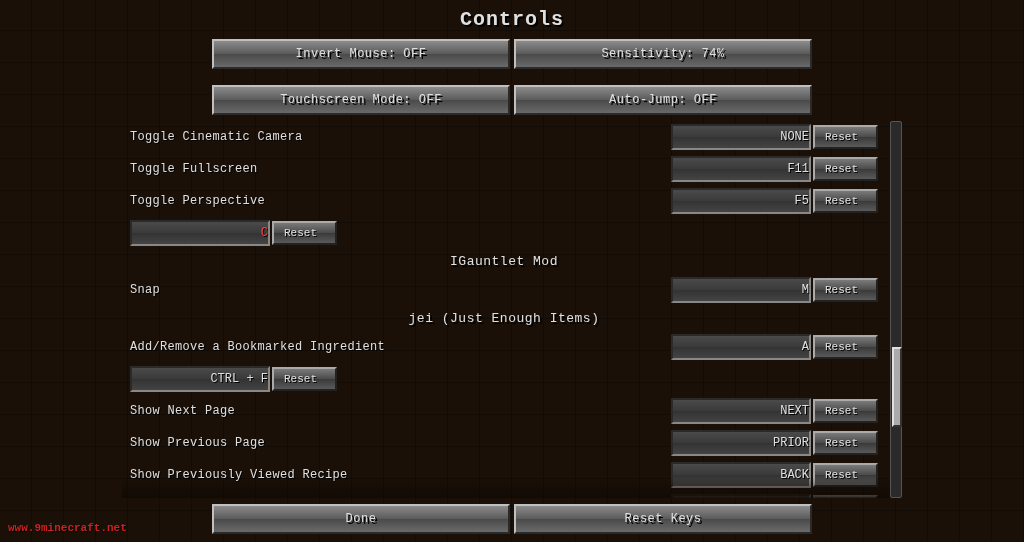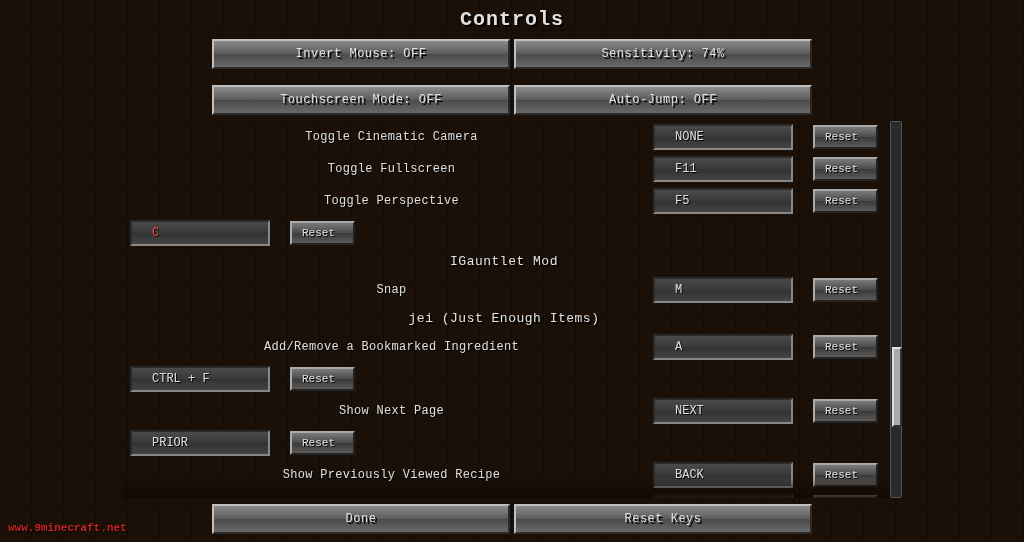--- a/index.html
+++ b/index.html
@@ -132,36 +132,35 @@
       padding: 3px 8px;
       width: 100%;
     }
 
     .control-label {
       flex: 1;
       color: #e0e0e0;
       font-size: 12px;
       text-shadow: 1px 1px #000;
       letter-spacing: 0.3px;
-      text-align: center;
     }
 
     .key-binding {
       width: 140px;
       background: linear-gradient(to bottom, #4a4a4a 0%, #3a3a3a 50%, #333 51%, #444 100%);
       border-top: 2px solid #2a2a2a;
       border-left: 2px solid #2a2a2a;
       border-right: 2px solid #888;
       border-bottom: 2px solid #888;
       color: #e0e0e0;
       font-family: 'Courier New', monospace;
       font-size: 12px;
-      padding: 4px 20px;
-      text-align: left;
-      margin-right: 20px;
+      padding: 4px 0;
+      text-align: right;
+      margin-right: 2px;
       text-shadow: 1px 1px #000;
     }
 
     .key-binding.conflict {
       color: #ff4444;
     }
 
     .reset-button {
       background: linear-gradient(to bottom, #7a7a7a 0%, #4a4a4a 50%, #3a3a3a 51%, #5a5a5a 100%);
       border-top: 2px solid #aaa;
@@ -262,20 +261,21 @@
         <div class="control-row">
           <div class="key-binding">CTRL + F</div>
           <div class="reset-button">Reset</div>
         </div>
         <div class="control-row">
           <div class="control-label">Show Next Page</div>
           <div class="key-binding">NEXT</div>
           <div class="reset-button">Reset</div>
         </div>
         <div class="control-row">
+          <div class="control-label">Show Previous Page</div>
           <div class="key-binding">PRIOR</div>
           <div class="reset-button">Reset</div>
         </div>
         <div class="control-row">
           <div class="control-label">Show Previously Viewed Recipe</div>
           <div class="key-binding">BACK</div>
           <div class="reset-button">Reset</div>
         </div>
         <div class="control-row">
           <div class="control-label">Show Recipe</div>

